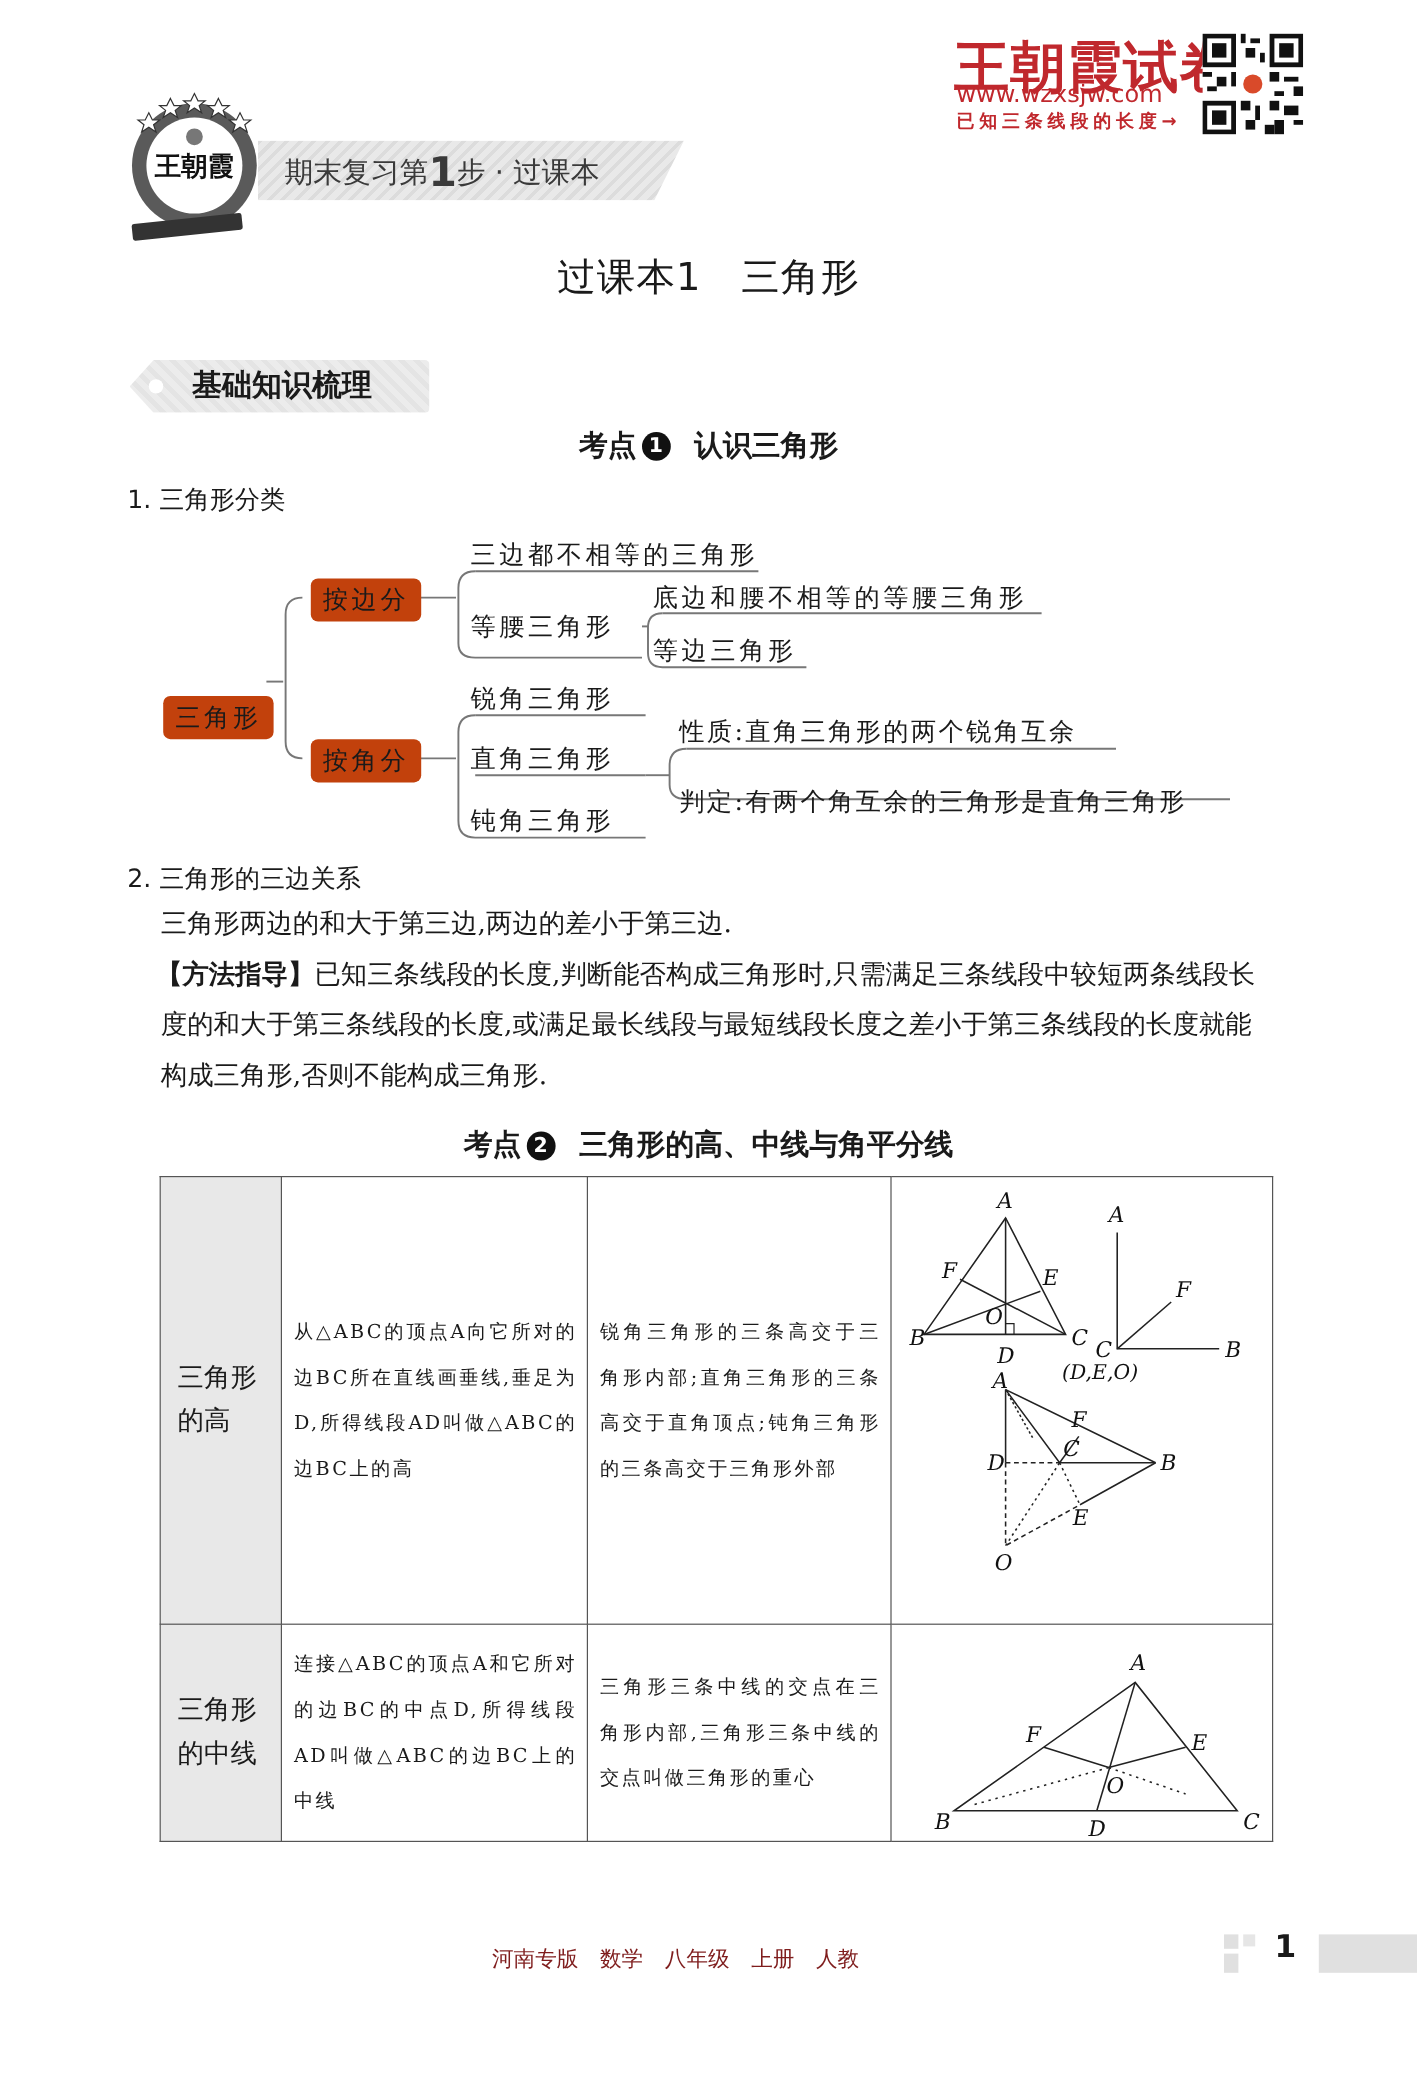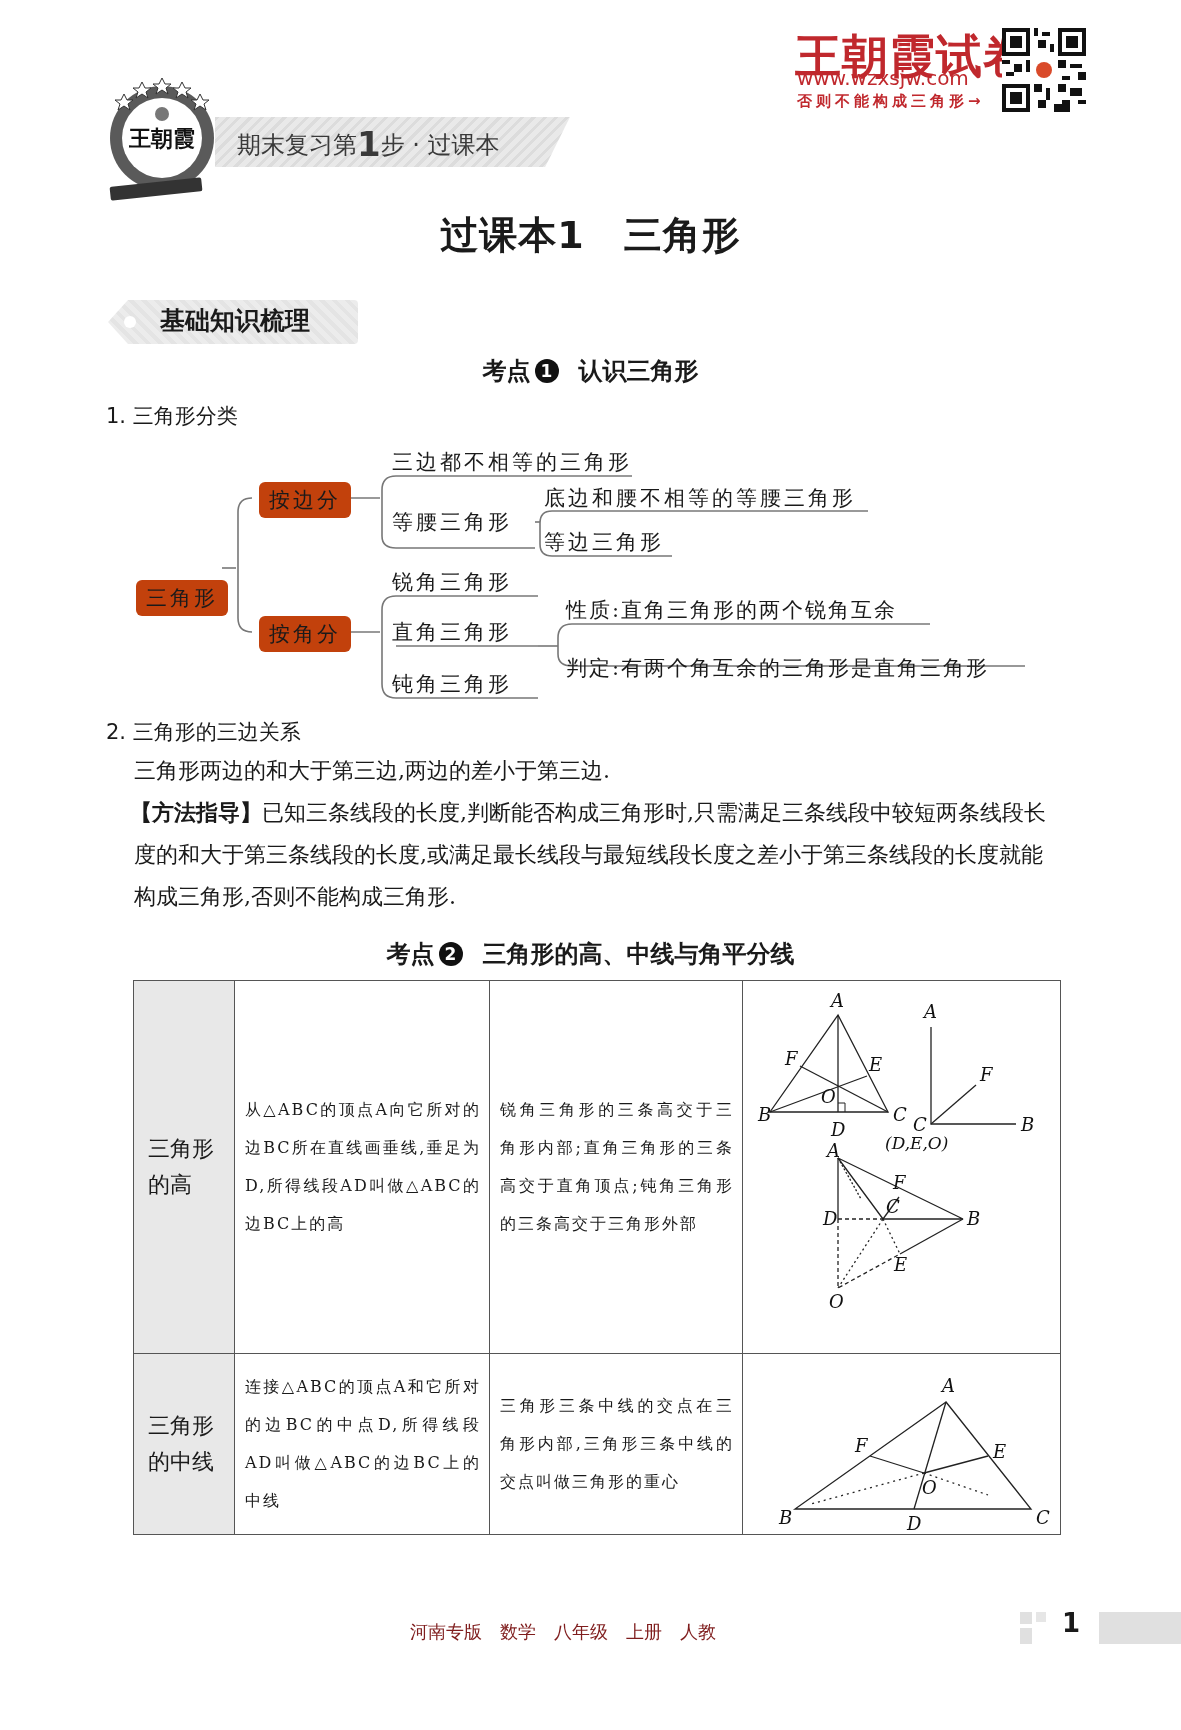--- a/index.html
+++ b/index.html
@@ -19,21 +19,21 @@
   .logo { left: 104px; top: 74px; width: 120px; height: 130px; }
 
   
   .banner { left: 215px; top: 117px; width: 355px; height: 50px;
             background: repeating-linear-gradient(135deg, #dcdcdc 0 3px, #e9e9e9 3px 8px);
             clip-path: polygon(0 0, 100% 0, 93% 100%, 0 100%); }
   .banner-text { left: 237px; top: 124px; font-family: "DejaVu Sans", sans-serif; font-size: 24px; color: #3a3a3a; }
   .banner-text b { font-size: 34px; font-weight: 900; color: #3a3a3a; vertical-align: -3px; }
 
   .page-title { left: 0; width: 1181px; text-align: center; top: 210px; font-family: "DejaVu Sans", sans-serif;
-                font-weight: bold; font-size: 38px; letter-spacing: 1px; }
+                font-weight: normal; font-size: 32px; letter-spacing: 1px; }
 
   .section-tag { left: 108px; top: 300px; width: 250px; height: 44px; background:
                  repeating-linear-gradient(45deg, #e4e4e4 0 4px, #ececec 4px 9px);
                  clip-path: polygon(8% 0, 100% 0, 100% 100%, 8% 100%, 0 50%); border-radius: 4px; }
   .section-tag-dot { left: 124px; top: 316px; width: 12px; height: 12px; border-radius: 50%; background: #fff; }
   .section-tag-text { left: 160px; top: 304px; font-family: "DejaVu Sans", sans-serif; font-weight: bold; font-size: 25px; }
 
   .kaodian { left: 0; width: 1181px; text-align: center; font-family: "DejaVu Sans", sans-serif; font-weight: bold; font-size: 24px; }
   .circ-num { display: inline-block; width: 24px; height: 24px; border-radius: 50%; background: #111; color: #fff;
               font-size: 17px; line-height: 24px; text-align: center; vertical-align: 2px; margin: 0 4px; }
@@ -62,21 +62,21 @@
   .page-bar { left: 1099px; top: 1612px; width: 82px; height: 32px; background: #e0e0e0; }
   .page-sq1 { left: 1020px; top: 1612px; width: 12px; height: 12px; background: #e0e0e0; }
   .page-sq2 { left: 1036px; top: 1612px; width: 10px; height: 10px; background: #e6e6e6; }
   .page-sq3 { left: 1020px; top: 1628px; width: 12px; height: 16px; background: #e0e0e0; }
 </style>
 </head>
 <body>
 
 <div class="abs brand-title">王朝霞试卷网</div>
 <div class="abs brand-url">www.wzxsjw.com</div>
-<div class="abs brand-more">否则不能构成三角形→</div>
+<div class="abs brand-more">已知三条线段的长度→</div>
 <svg class="abs qr" viewBox="0 0 21 21">
   <rect width="21" height="21" fill="#fff"></rect>
   <g fill="#111">
     <rect x="0" y="0" width="7" height="7"></rect>
       <rect x="1" y="1" width="5" height="5" fill="#fff"></rect>
       <rect x="2" y="2" width="3" height="3"></rect>
     <rect x="14" y="0" width="7" height="7"></rect>
       <rect x="15" y="1" width="5" height="5" fill="#fff"></rect>
       <rect x="16" y="2" width="3" height="3"></rect>
     <rect x="0" y="14" width="7" height="7"></rect>

